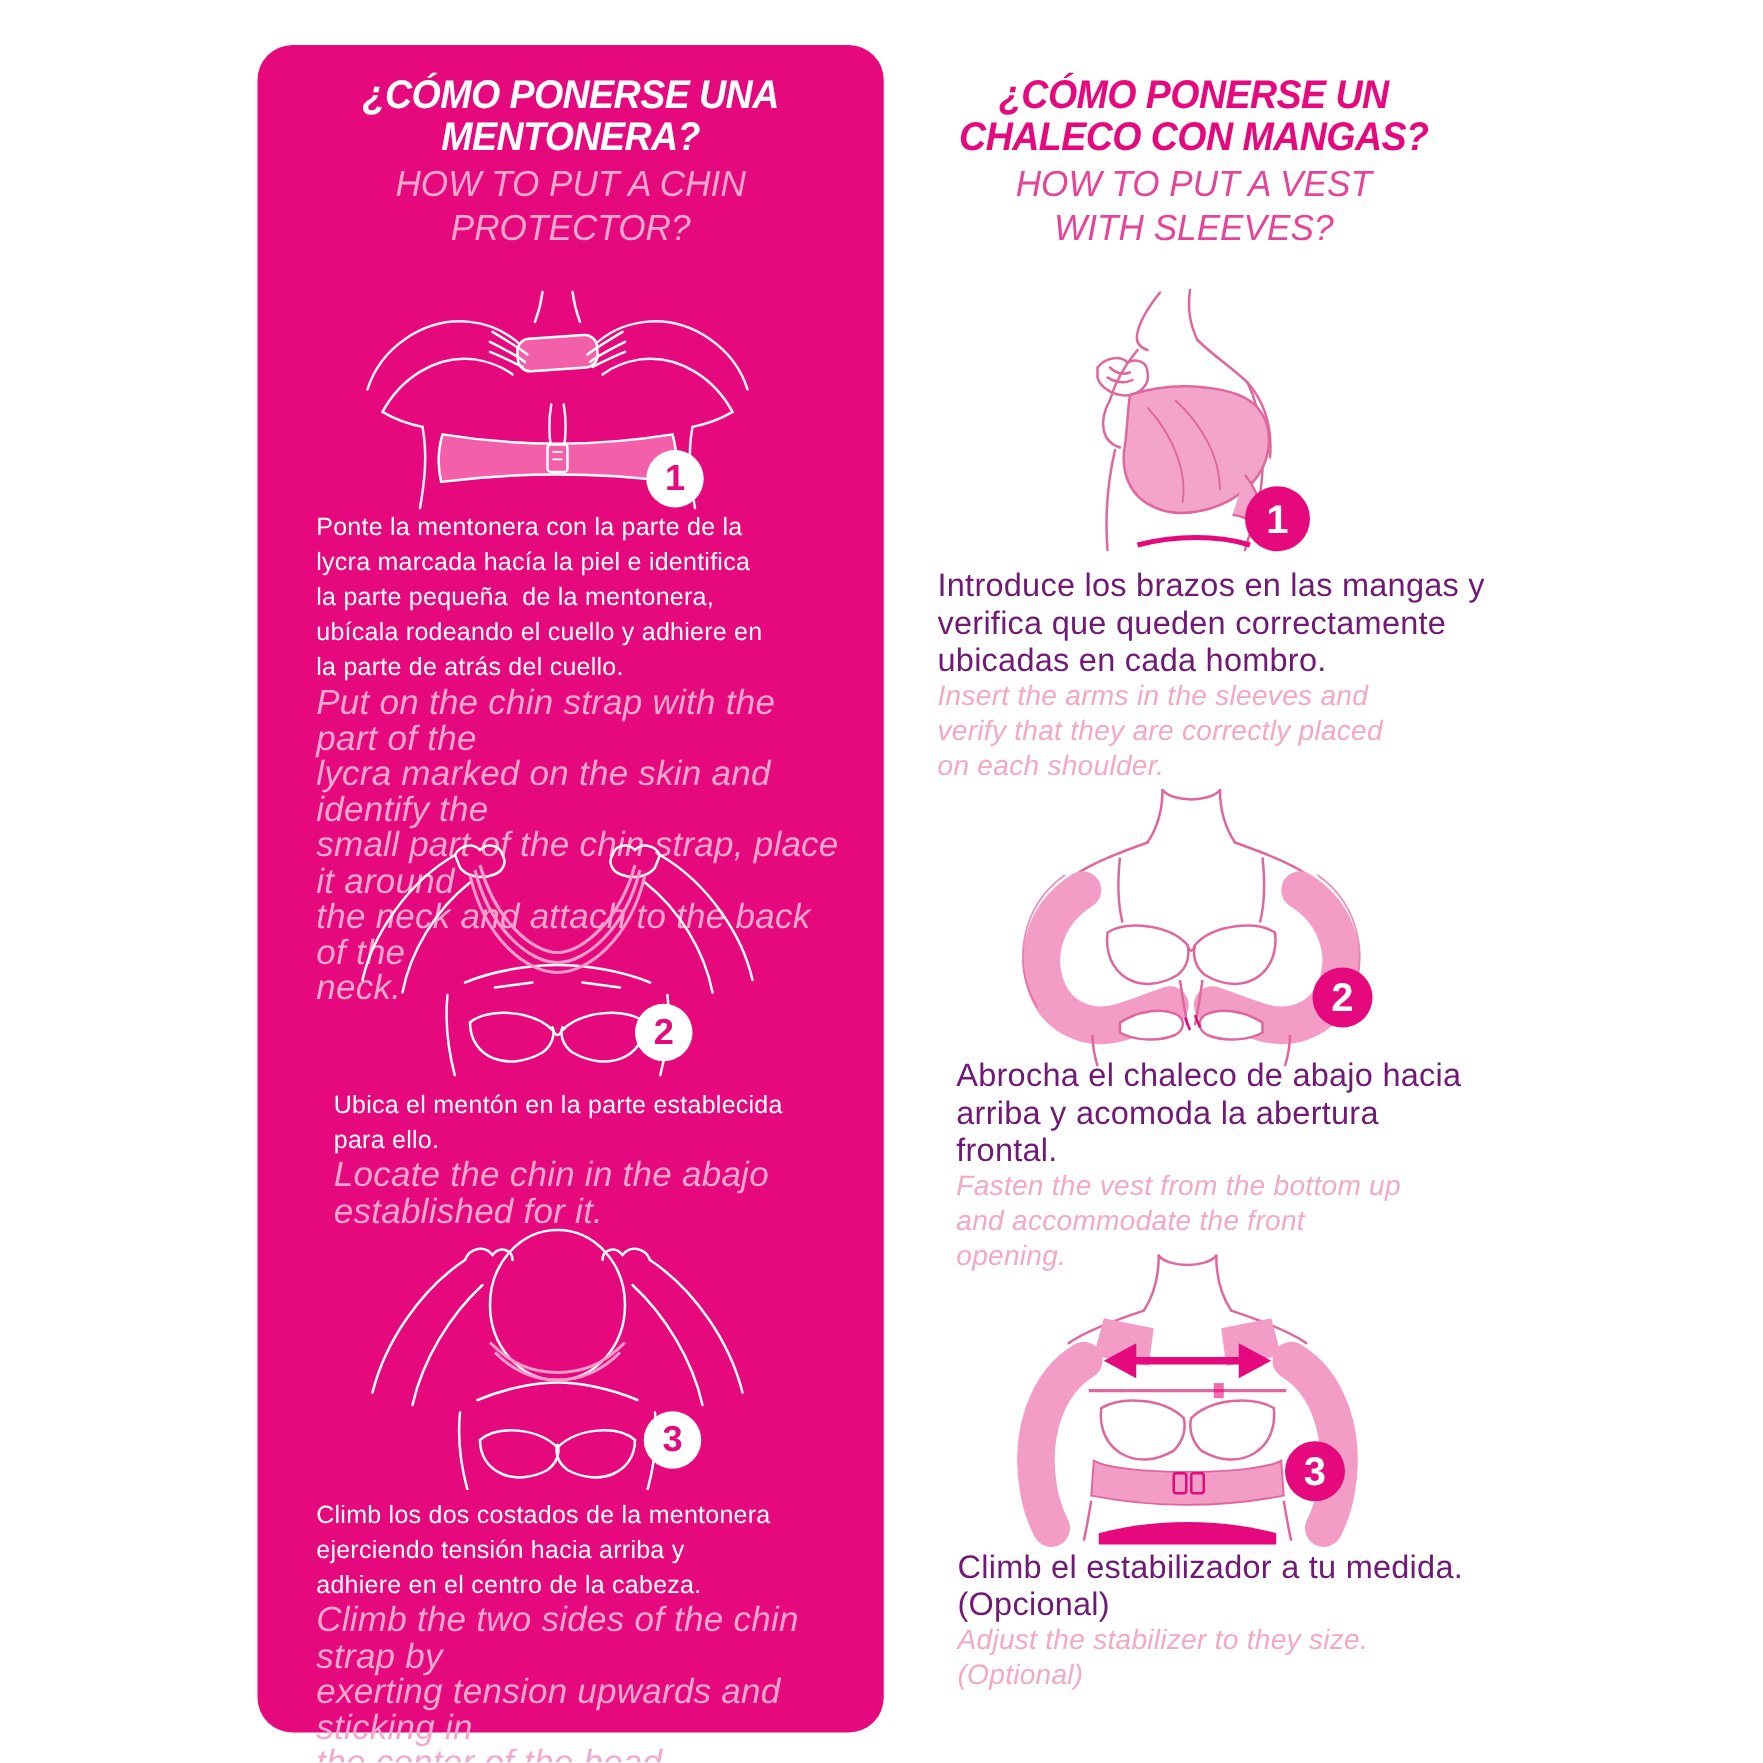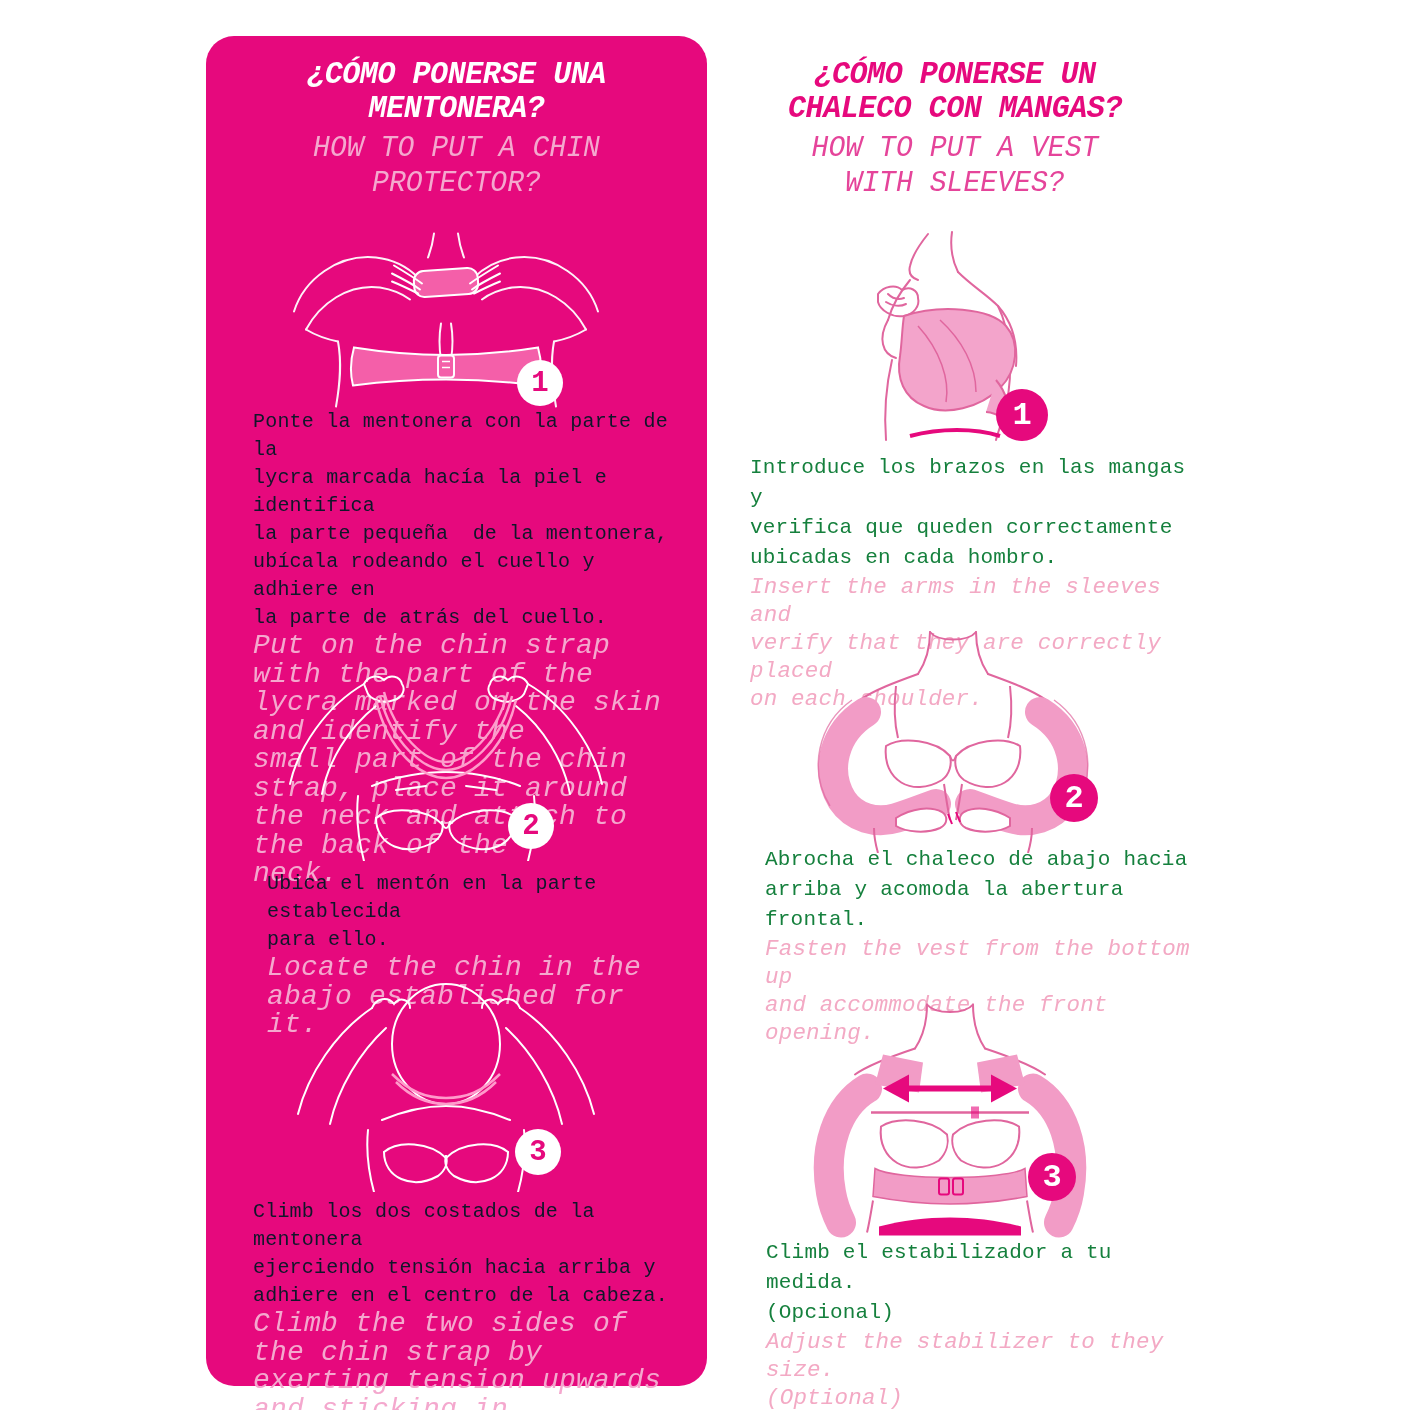--- a/index.html
+++ b/index.html
@@ -1,40 +1,40 @@
 <!DOCTYPE html>
 <html><head>
 <meta charset="utf-8">
 <style>
   html,body{margin:0;padding:0;background:#fff;}
   .page{position:relative;width:1410px;height:1410px;background:#ffffff;overflow:hidden;
-        font-family:Liberation Mono, monospace;}
+        font-family:Liberation Sans, sans-serif;}
   
   .card{position:absolute;left:206px;top:36px;width:501px;height:1350px;
         background:#E6097D;border-radius:28px;}
   .card-title{position:absolute;top:22px;left:0;right:0;margin:0;text-align:center;
         font-size:32px;line-height:34px;font-weight:bold;font-style:italic;
         color:#ffffff;white-space:pre-line;transform:scaleX(.94);letter-spacing:-.5px;}
   .card-subtitle{position:absolute;top:95px;left:0;right:0;margin:0;text-align:center;
         font-size:29px;line-height:35px;font-weight:normal;font-style:italic;
         color:#F4A8CE;white-space:pre-line;transform:scaleX(.97);}
   
   .col{position:absolute;left:720px;top:36px;width:470px;height:1360px;}
   .col-title{position:absolute;top:22px;left:0;right:0;margin:0;text-align:center;
         font-size:32px;line-height:34px;font-weight:bold;font-style:italic;
         color:#E6097D;white-space:pre-line;transform:scaleX(.94);letter-spacing:-.5px;}
   .col-subtitle{position:absolute;top:95px;left:0;right:0;margin:0;text-align:center;
         font-size:29px;line-height:35px;font-weight:normal;font-style:italic;
         color:#E5449A;white-space:pre-line;transform:scaleX(.97);}
   
   .step-text{position:absolute;}
   .step-text p{margin:0;white-space:pre-line;}
-  .card .es{color:#0f172a;font-size:20px;line-height:28px;letter-spacing:.2px;}
+  .card .es{color:#ffffff;font-size:20px;line-height:28px;letter-spacing:.2px;}
   .card .en{color:#F4A8CE;font-style:italic;font-size:28px;line-height:28.5px;letter-spacing:.2px;}
-  .col .es{color:#15803d;font-size:21px;line-height:30px;letter-spacing:.2px;}
+  .col .es{color:#701a75;font-size:26px;line-height:30px;letter-spacing:.2px;}
   .col .en{color:#F3A9C4;font-style:italic;font-size:22.5px;line-height:28px;letter-spacing:.2px;}
   .l-t1{left:47px;top:372px;width:420px;}
   .l-t2{left:61px;top:834px;width:420px;}
   .l-t3{left:47px;top:1162px;width:420px;}
   .r-t1{left:30px;top:417px;width:440px;}
   .r-t2{left:45px;top:809px;width:430px;}
   .r-t3{left:46px;top:1202px;width:430px;}
   
   figure{position:absolute;margin:0;}
   figure svg{display:block;width:100%;height:100%;}

